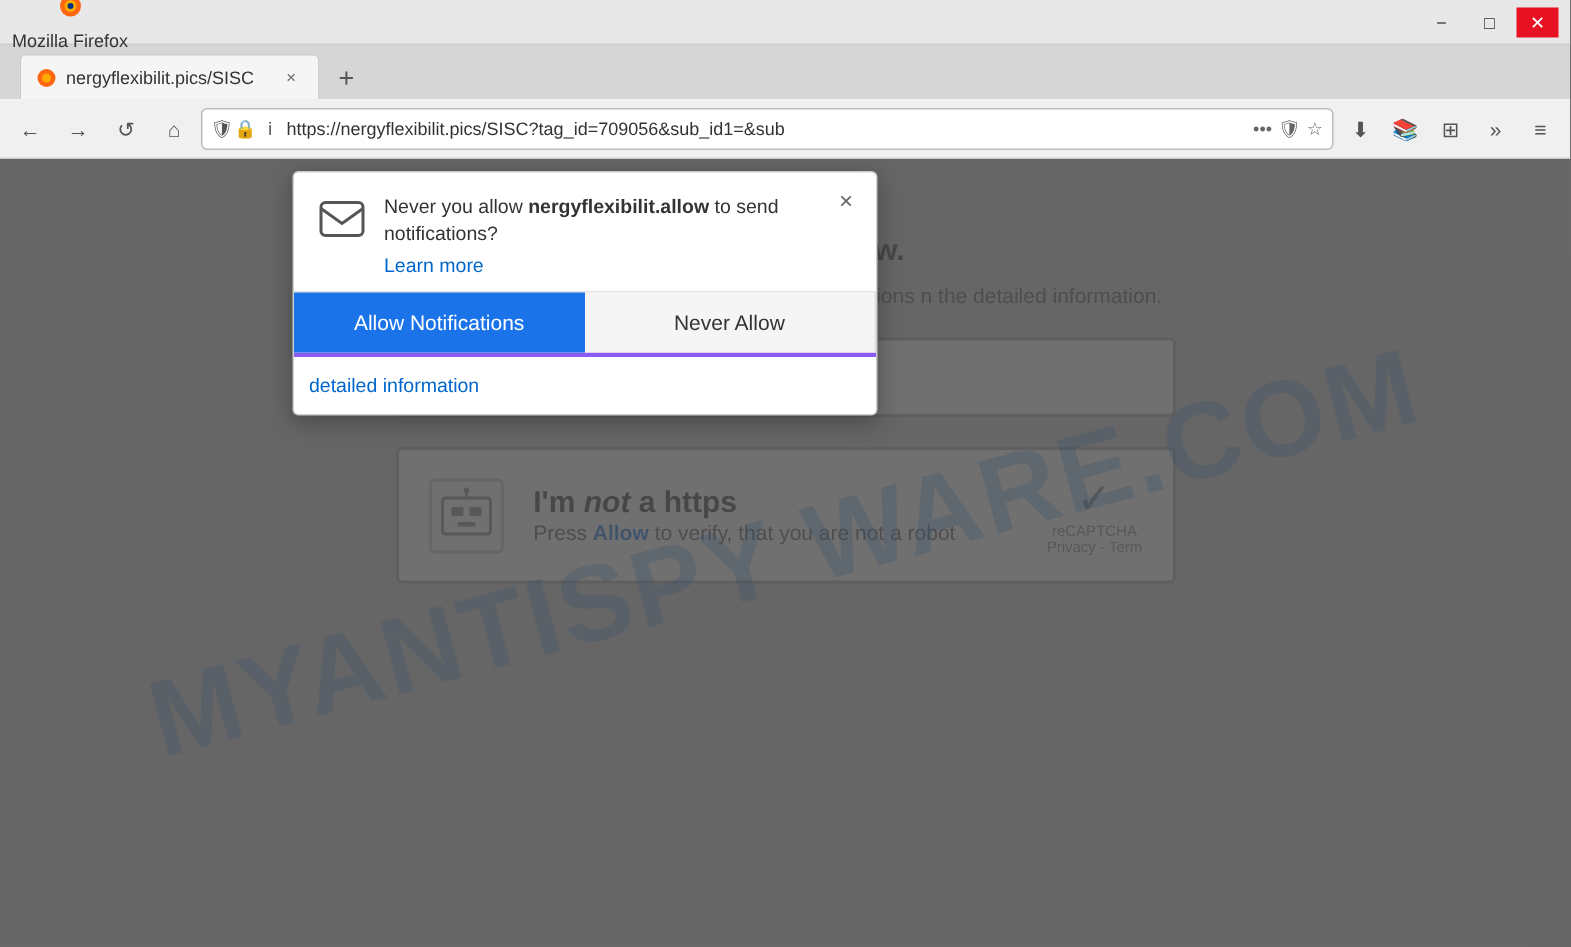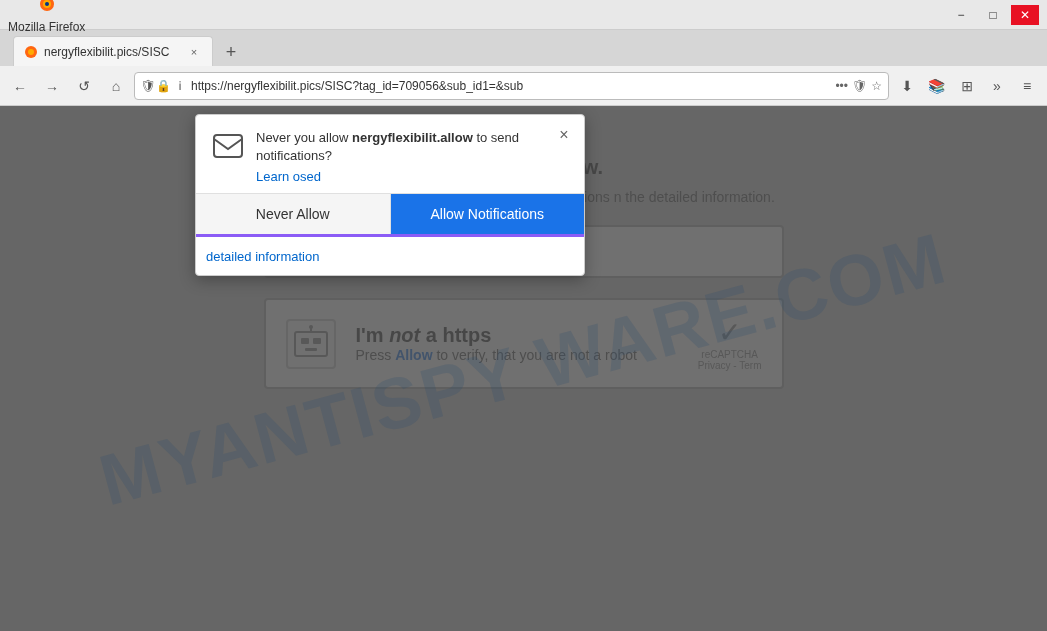--- a/index.html
+++ b/index.html
@@ -552,28 +552,28 @@
           <rect x="2" y="4" width="28" height="22" rx="3" fill="none" stroke="#555" stroke-width="2"></rect>
           <path d="M2 8 L16 18 L30 8" fill="none" stroke="#555" stroke-width="2"></path>
         </svg>
       </div>
       <div class="popup-text">
         <div class="popup-question">
           <span>Never you allow </span>
           <strong>nergyflexibilit.allow</strong>
           <span> to send notifications?</span>
         </div>
-        <a class="popup-learn-more">Learn osed</a>
+        <a class="popup-learn-more">Learn more</a>
       </div>
       <button class="popup-close-btn">×</button>
     </div>
 
     <div class="popup-buttons">
+      <button class="popup-btn allow-notifications">Allow Notifications</button>
       <button class="popup-btn never-allow">Never Allow</button>
-      <button class="popup-btn allow-notifications">Allow Notifications</button>
     </div>
 
     <div class="popup-detailed">
       <a>detailed information</a>
     </div>
   </div>
 
 </div>
 
 </body></html>

